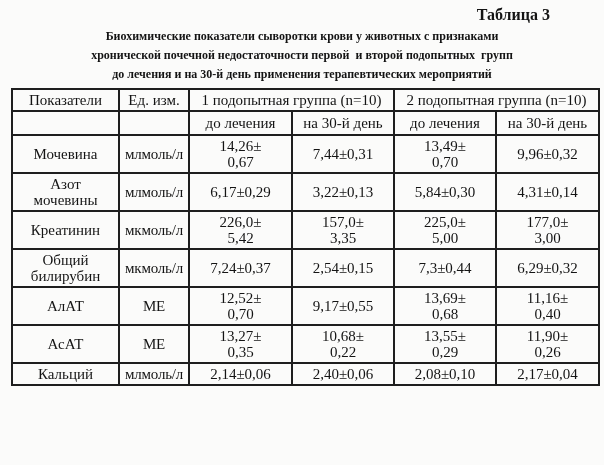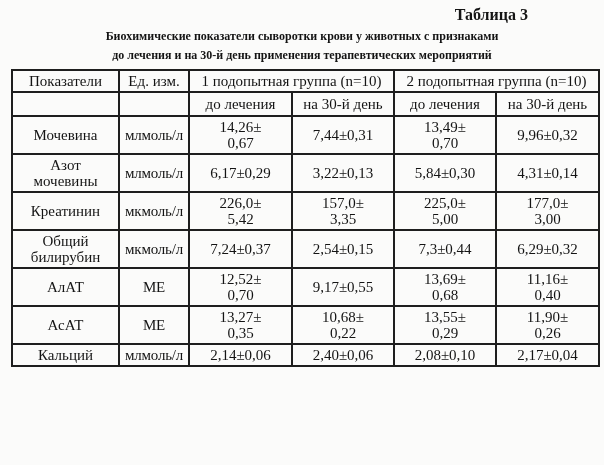--- a/index.html
+++ b/index.html
@@ -18,21 +18,21 @@
     width: 604px;
     height: 465px;
     box-sizing: border-box;
     padding-top: 6px;
   }
   .table-label {
     font-size: 16px;
     line-height: 18px;
     font-weight: 700;
     text-align: right;
-    padding-right: 76px;
+    padding-right: 54px;
     margin-bottom: 3px;
     white-space: pre-wrap;
   }
   .title {
     text-align: center;
     font-weight: 700;
     font-size: 12px;
     line-height: 19px;
     margin-bottom: 4px;
   }
@@ -61,20 +61,21 @@
 </style>
 </head>
 <body>
 
 <div class="page">
 
   <div class="table-label">Таблица 3</div>
 
   <div class="title">
     <div class="title-line">Биохимические показатели сыворотки крови у животных с признаками</div>
+    <div class="title-line">хронической почечной недостаточности первой  и второй подопытных  групп</div>
     <div class="title-line">до лечения и на 30-й день применения терапевтических мероприятий</div>
   </div>
 
   <table class="data">
     <colgroup>
       <col style="width:107px">
       <col style="width:70px">
       <col style="width:103px">
       <col style="width:102px">
       <col style="width:102px">

